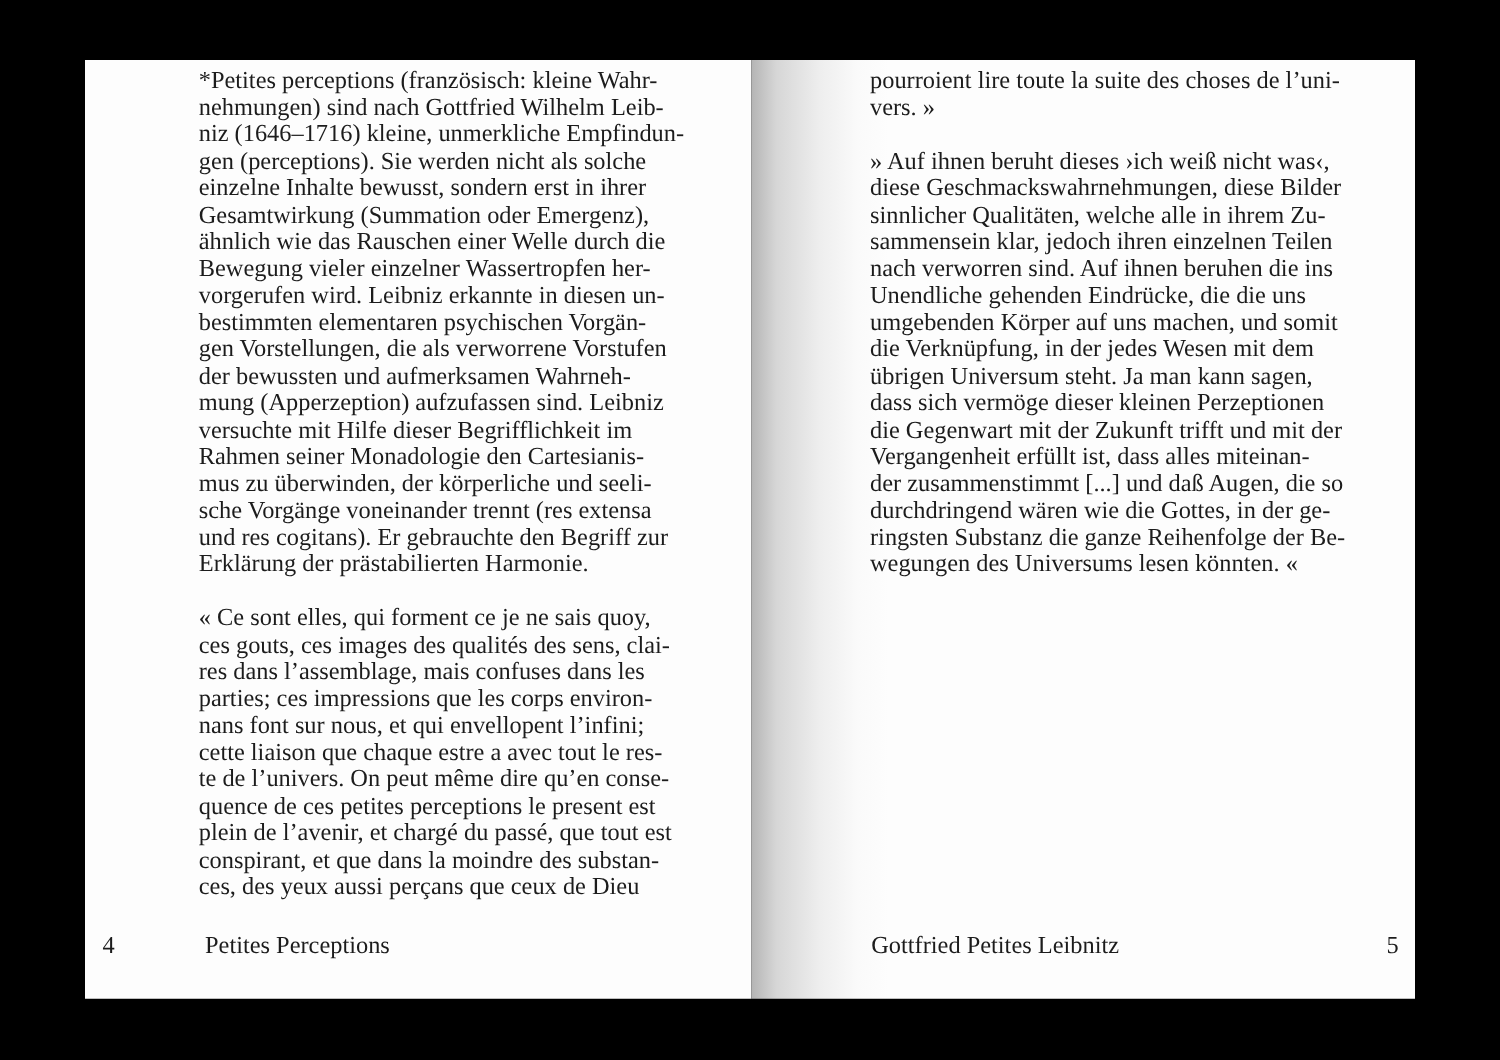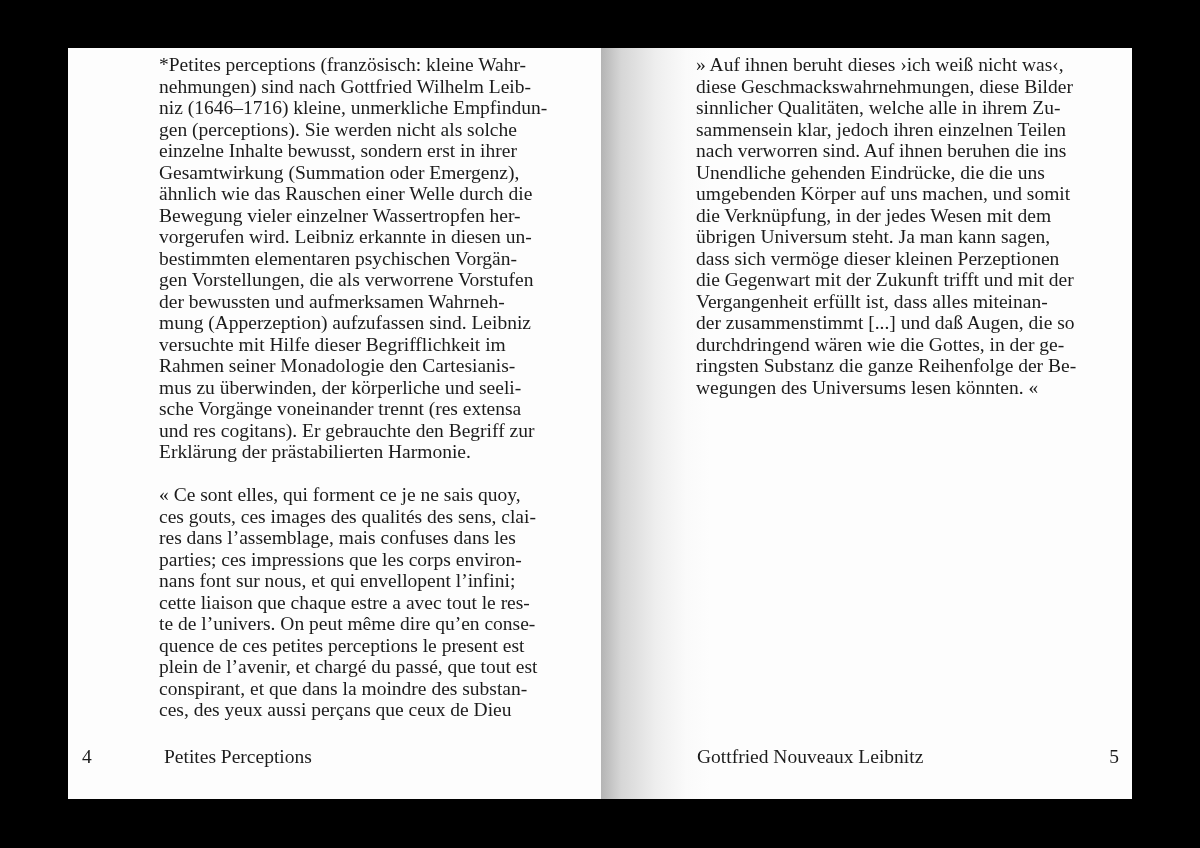--- a/index.html
+++ b/index.html
@@ -129,36 +129,38 @@
 ces, des yeux aussi perçans que ceux de Dieu</p>
     </div>
     <div class="footer">
       <span class="page-num-outer-left">4</span>
       <span class="footer-title">Petites Perceptions</span>
     </div>
   </div>
 
   <div class="page page-right">
     <div class="body-text">
+      <p class="lines">pourroient lire toute la suite des choses de l’uni-
+vers. »</p>
       <p class="lines">» Auf ihnen beruht dieses ›ich weiß nicht was‹,
 diese Geschmackswahrnehmungen, diese Bilder
 sinnlicher Qualitäten, welche alle in ihrem Zu-
 sammensein klar, jedoch ihren einzelnen Teilen
 nach verworren sind. Auf ihnen beruhen die ins
 Unendliche gehenden Eindrücke, die die uns
 umgebenden Körper auf uns machen, und somit
 die Verknüpfung, in der jedes Wesen mit dem
 übrigen Universum steht. Ja man kann sagen,
 dass sich vermöge dieser kleinen Perzeptionen
 die Gegenwart mit der Zukunft trifft und mit der
 Vergangenheit erfüllt ist, dass alles miteinan-
 der zusammenstimmt [...] und daß Augen, die so
 durchdringend wären wie die Gottes, in der ge-
 ringsten Substanz die ganze Reihenfolge der Be-
 wegungen des Universums lesen könnten. «</p>
     </div>
     <div class="footer">
-      <span class="footer-title">Gottfried Nouveaux Leibnitz</span>
+      <span class="footer-title">Gottfried Petites Leibnitz</span>
       <span class="page-num-outer-right">5</span>
     </div>
   </div>
 
 </div>
 
 </body></html>

